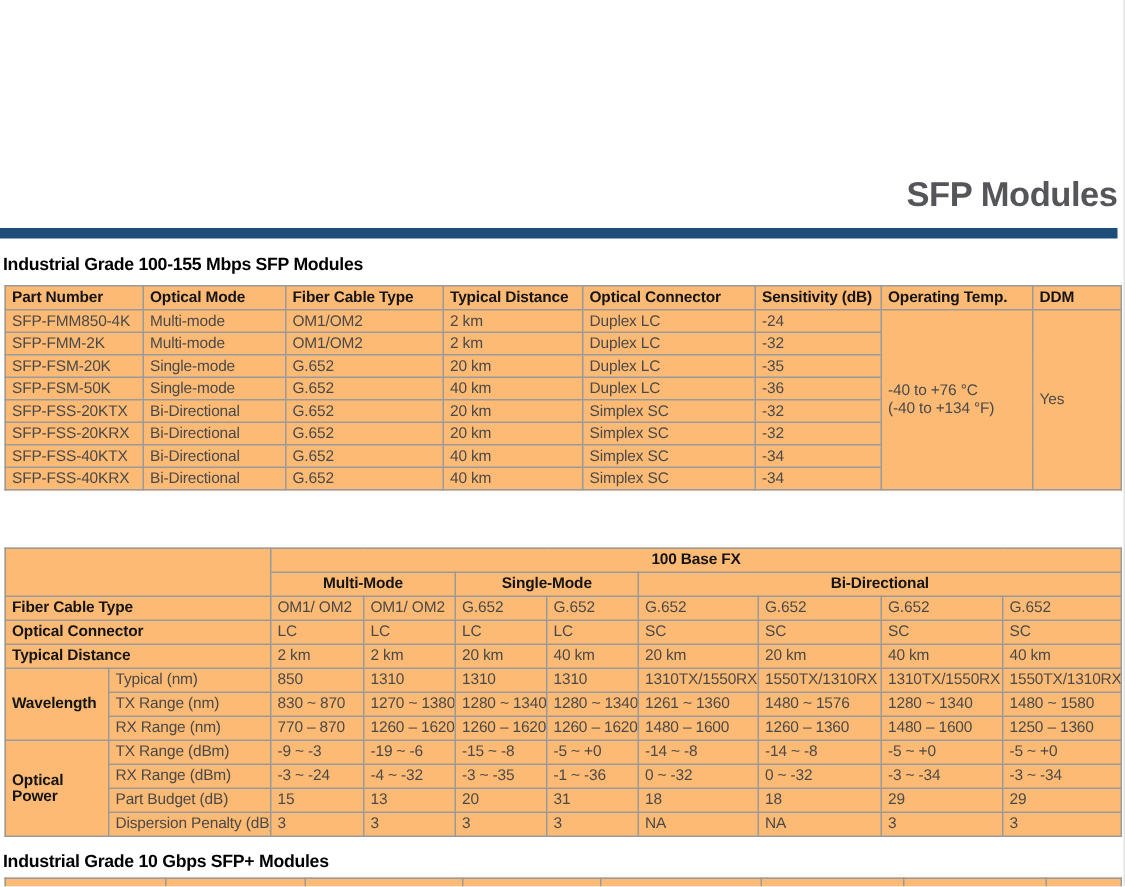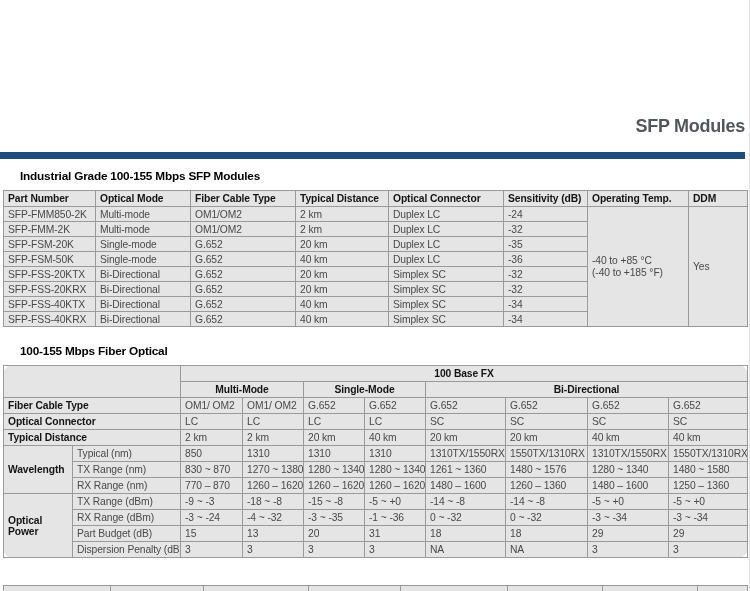--- a/index.html
+++ b/index.html
@@ -1,36 +1,36 @@
 <!DOCTYPE html>
 <html><head>
 <meta charset="utf-8">
 <style>
   html,body{margin:0;padding:0;background:#fff;}
   .page{position:relative;width:750px;height:591px;background:#fff;overflow:hidden;
         font-family:"Liberation Sans",sans-serif;}
   .right-edge{position:absolute;top:0;right:0;width:1px;height:591px;background:#e2e2e2;}
-  .title{position:absolute;top:116px;right:5px;font-size:18px;font-weight:bold;
+  .title{position:absolute;top:116px;right:5px;font-size:23px;font-weight:bold;
          color:#54565a;letter-spacing:-0.3px;}
   .accent-bar{position:absolute;top:152px;left:0;width:745px;height:7px;background:#1d4e79;}
-  .h{position:absolute;left:20px;font-size:11.8px;font-weight:bold;color:#000;letter-spacing:-0.2px;}
+  .h{position:absolute;left:2px;font-size:11.8px;font-weight:bold;color:#000;letter-spacing:-0.2px;}
   .sec1{top:169px;}
   .sec2{top:344px;}
   .sec3{top:567px;}
   table.t{position:absolute;left:3px;width:744px;border-collapse:collapse;table-layout:fixed;
-          background:#e5e5e5;border:1px solid #8c8c8c;}
+          background:#fdba74;border:1px solid #8c8c8c;}
   .t th,.t td{border:1px solid #9a9a9a;font-size:10.3px;letter-spacing:-0.1px;padding:0 4px;
           white-space:nowrap;overflow:hidden;vertical-align:middle;text-align:left;}
   .t th{color:#141414;font-weight:bold;}
   .t td{color:#494949;}
   .t1{top:190px;border-bottom-width:2px;}
   .t1 th{height:15px;}
   .t1 td{height:14px;}
   .t1 td.merged{line-height:11.5px;}
-  .t2{top:365px;border-bottom-width:2px;border-radius:10px;}
+  .t2{top:365px;border-bottom-width:2px;}
   .t2 th,.t2 td{height:15px;}
   .t2 .ctr{text-align:center;}
   .t2 th.grp{white-space:normal;line-height:11px;}
   .t3{top:585px;}
   .t3 td{height:12px;}
 </style>
 </head>
 <body>
 
 <div class="page">
@@ -57,29 +57,29 @@
           <th>Part Number</th>
           <th>Optical Mode</th>
           <th>Fiber Cable Type</th>
           <th>Typical Distance</th>
           <th>Optical Connector</th>
           <th>Sensitivity (dB)</th>
           <th>Operating Temp.</th>
           <th>DDM</th>
         </tr>
         <tr>
-          <td>SFP-FMM850-2K</td>
+          <td>SFP-FMM850-4K</td>
           <td>Multi-mode</td>
           <td>OM1/OM2</td>
           <td>2 km</td>
           <td>Duplex LC</td>
           <td>-24</td>
           <td rowspan="8" class="merged">
-            <div>-40 to +85 °C</div>
-            <div>(-40 to +185 °F)</div>
+            <div>-40 to +76 °C</div>
+            <div>(-40 to +134 °F)</div>
           </td>
           <td rowspan="8" class="merged">Yes</td>
         </tr>
         <tr>
           <td>SFP-FMM-2K</td>
           <td>Multi-mode</td>
           <td>OM1/OM2</td>
           <td>2 km</td>
           <td>Duplex LC</td>
           <td>-32</td>
@@ -128,21 +128,20 @@
           <td>SFP-FSS-40KRX</td>
           <td>Bi-Directional</td>
           <td>G.652</td>
           <td>40 km</td>
           <td>Simplex SC</td>
           <td>-34</td>
         </tr>
       </tbody>
   </table>
 
-  <div class="h sec2">100-155 Mbps Fiber Optical</div>
 
   <table class="t t2">
     <colgroup>
       <col style="width:69px">
         <col style="width:108px">
       <col style="width:62px">
         <col style="width:61px">
         <col style="width:61px">
         <col style="width:61px">
       <col style="width:80px">
@@ -224,21 +223,21 @@
           <td>1260 – 1620</td>
           <td>1480 – 1600</td>
           <td>1260 – 1360</td>
           <td>1480 – 1600</td>
           <td>1250 – 1360</td>
         </tr>
         <tr>
           <th rowspan="4" class="grp">Optical Power</th>
           <td>TX Range (dBm)</td>
           <td>-9 ~ -3</td>
-          <td>-18 ~ -8</td>
+          <td>-19 ~ -6</td>
           <td>-15 ~ -8</td>
           <td>-5 ~ +0</td>
           <td>-14 ~ -8</td>
           <td>-14 ~ -8</td>
           <td>-5 ~ +0</td>
           <td>-5 ~ +0</td>
         </tr>
         <tr>
           <td>RX Range (dBm)</td>
           <td>-3 ~ -24</td>
@@ -268,20 +267,21 @@
           <td>3</td>
           <td>3</td>
           <td>NA</td>
           <td>NA</td>
           <td>3</td>
           <td>3</td>
         </tr>
       </tbody>
   </table>
 
+  <div class="h sec3">Industrial Grade 10 Gbps SFP+ Modules</div>
 
   <table class="t t3">
     <colgroup>
       <col style="width:107px">
         <col style="width:93px">
         <col style="width:105px">
         <col style="width:92px">
       <col style="width:107px">
         <col style="width:95px">
         <col style="width:95px">

